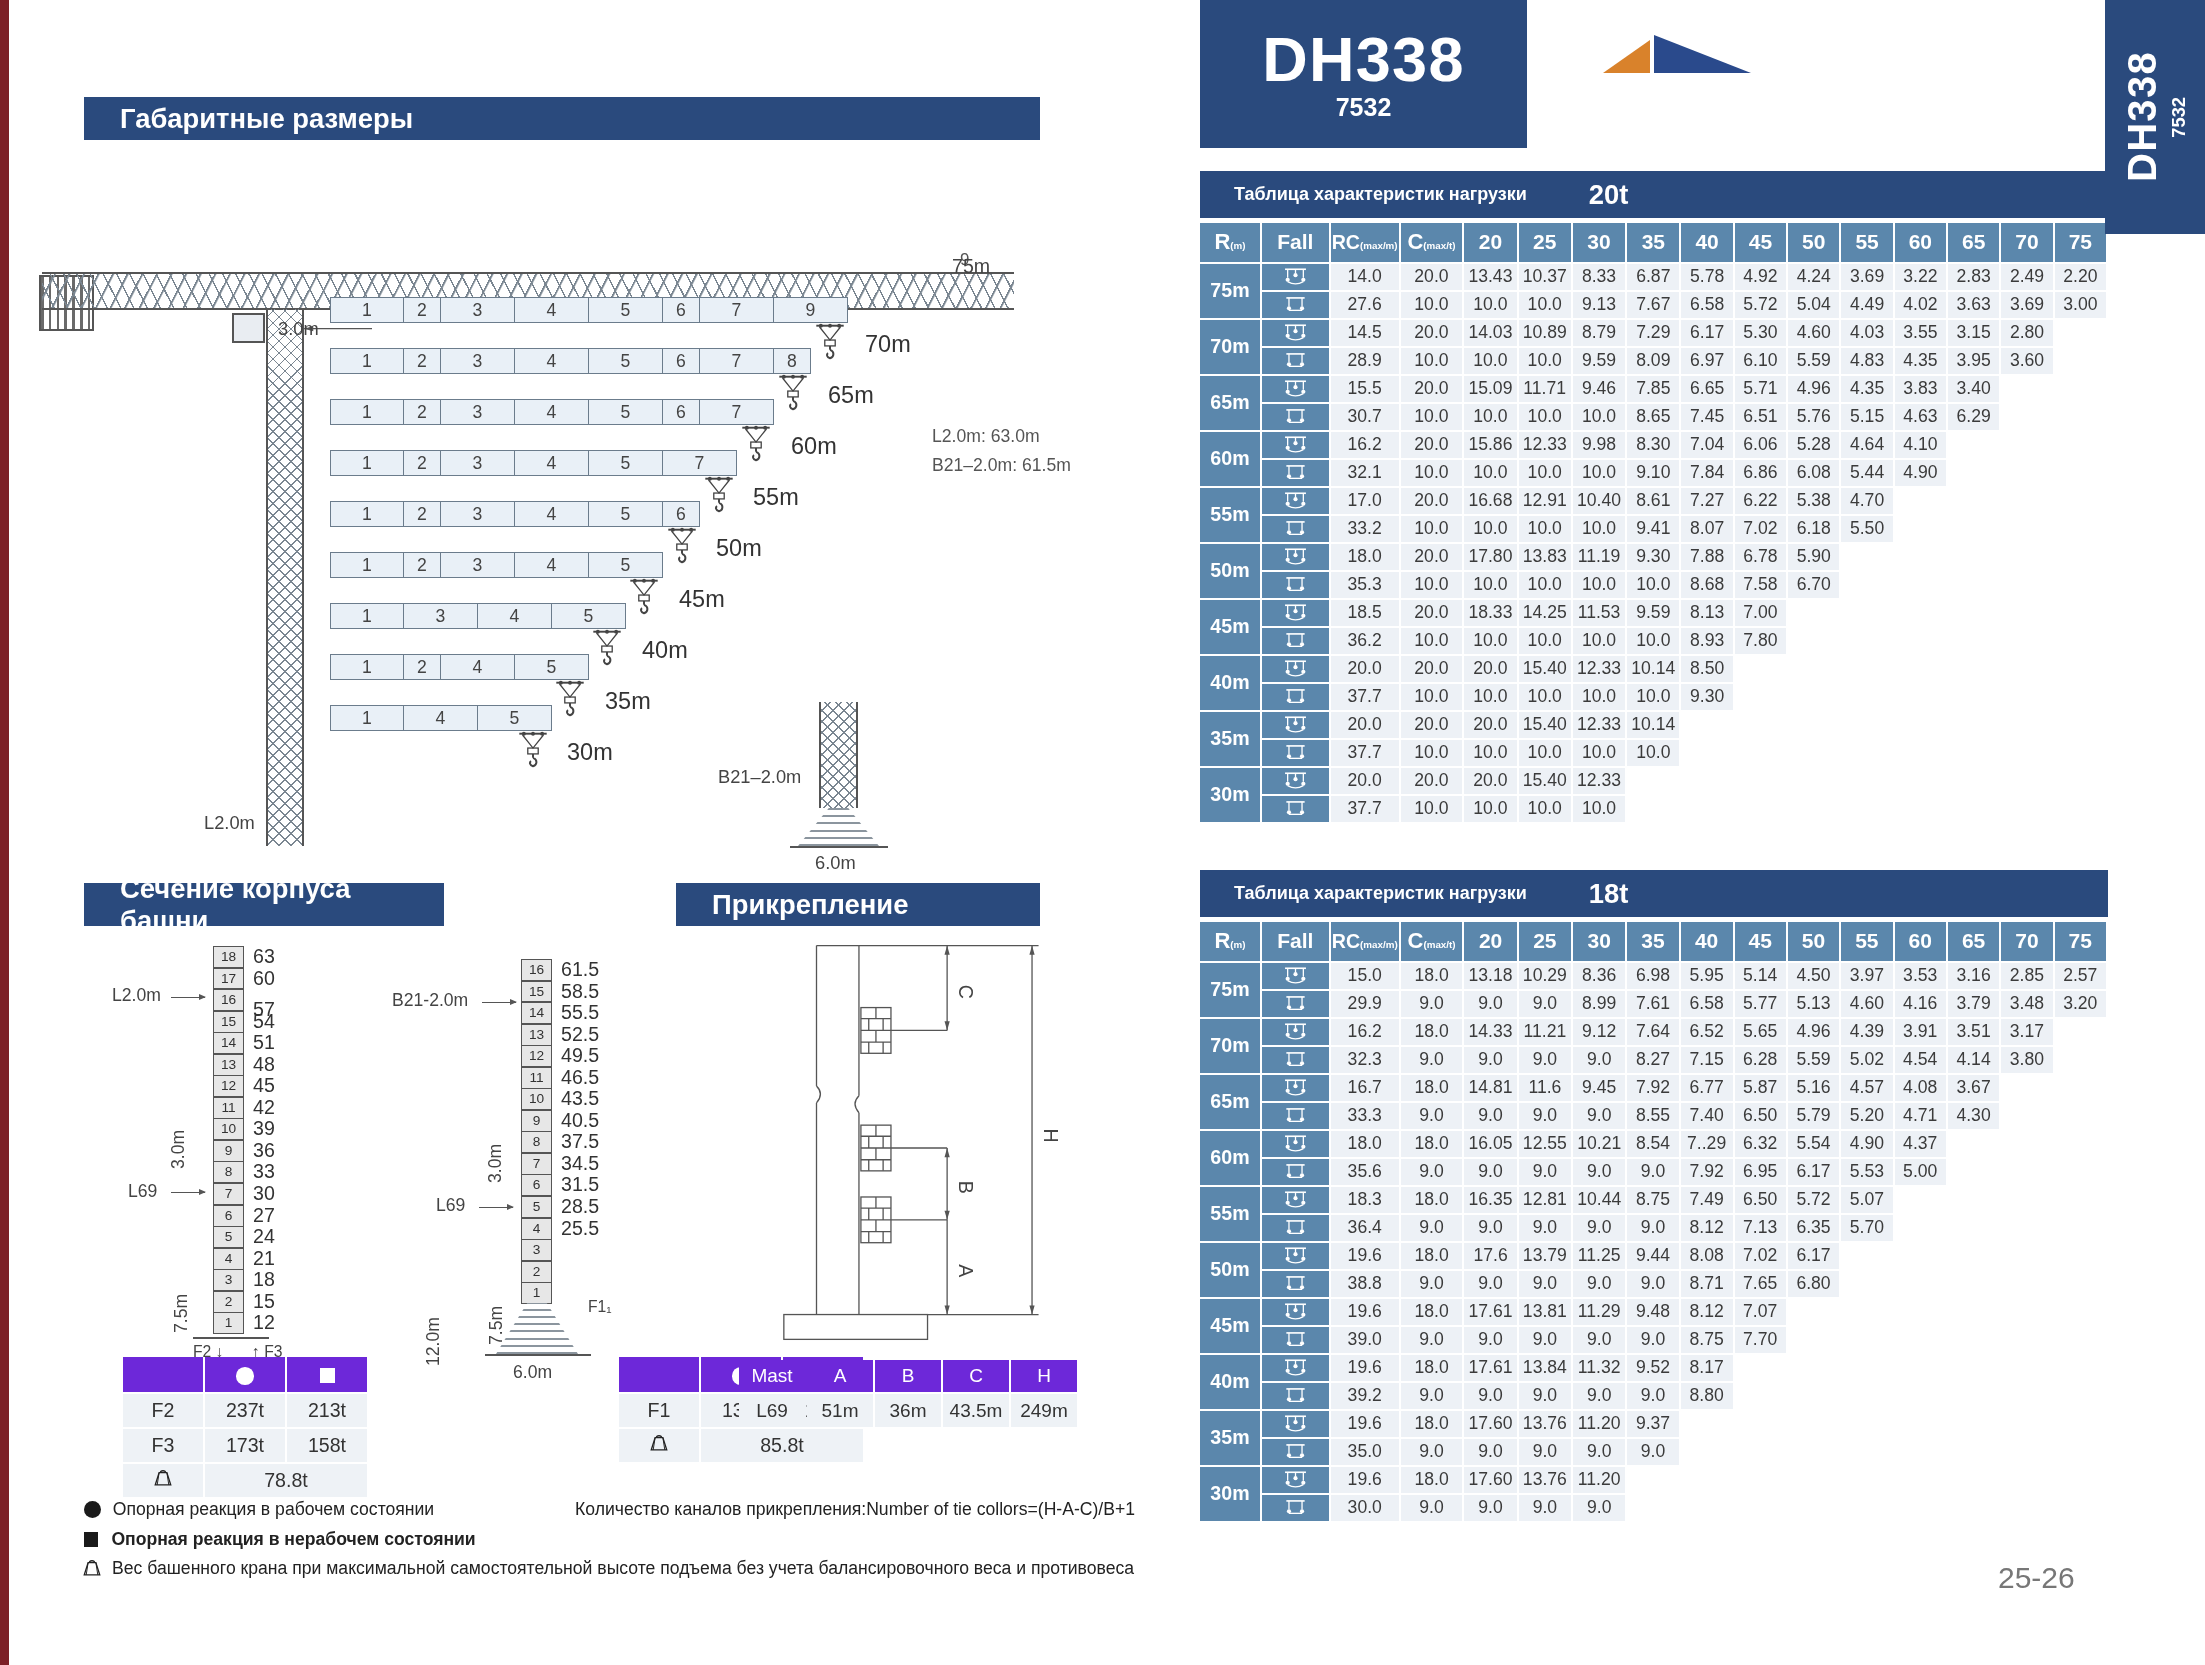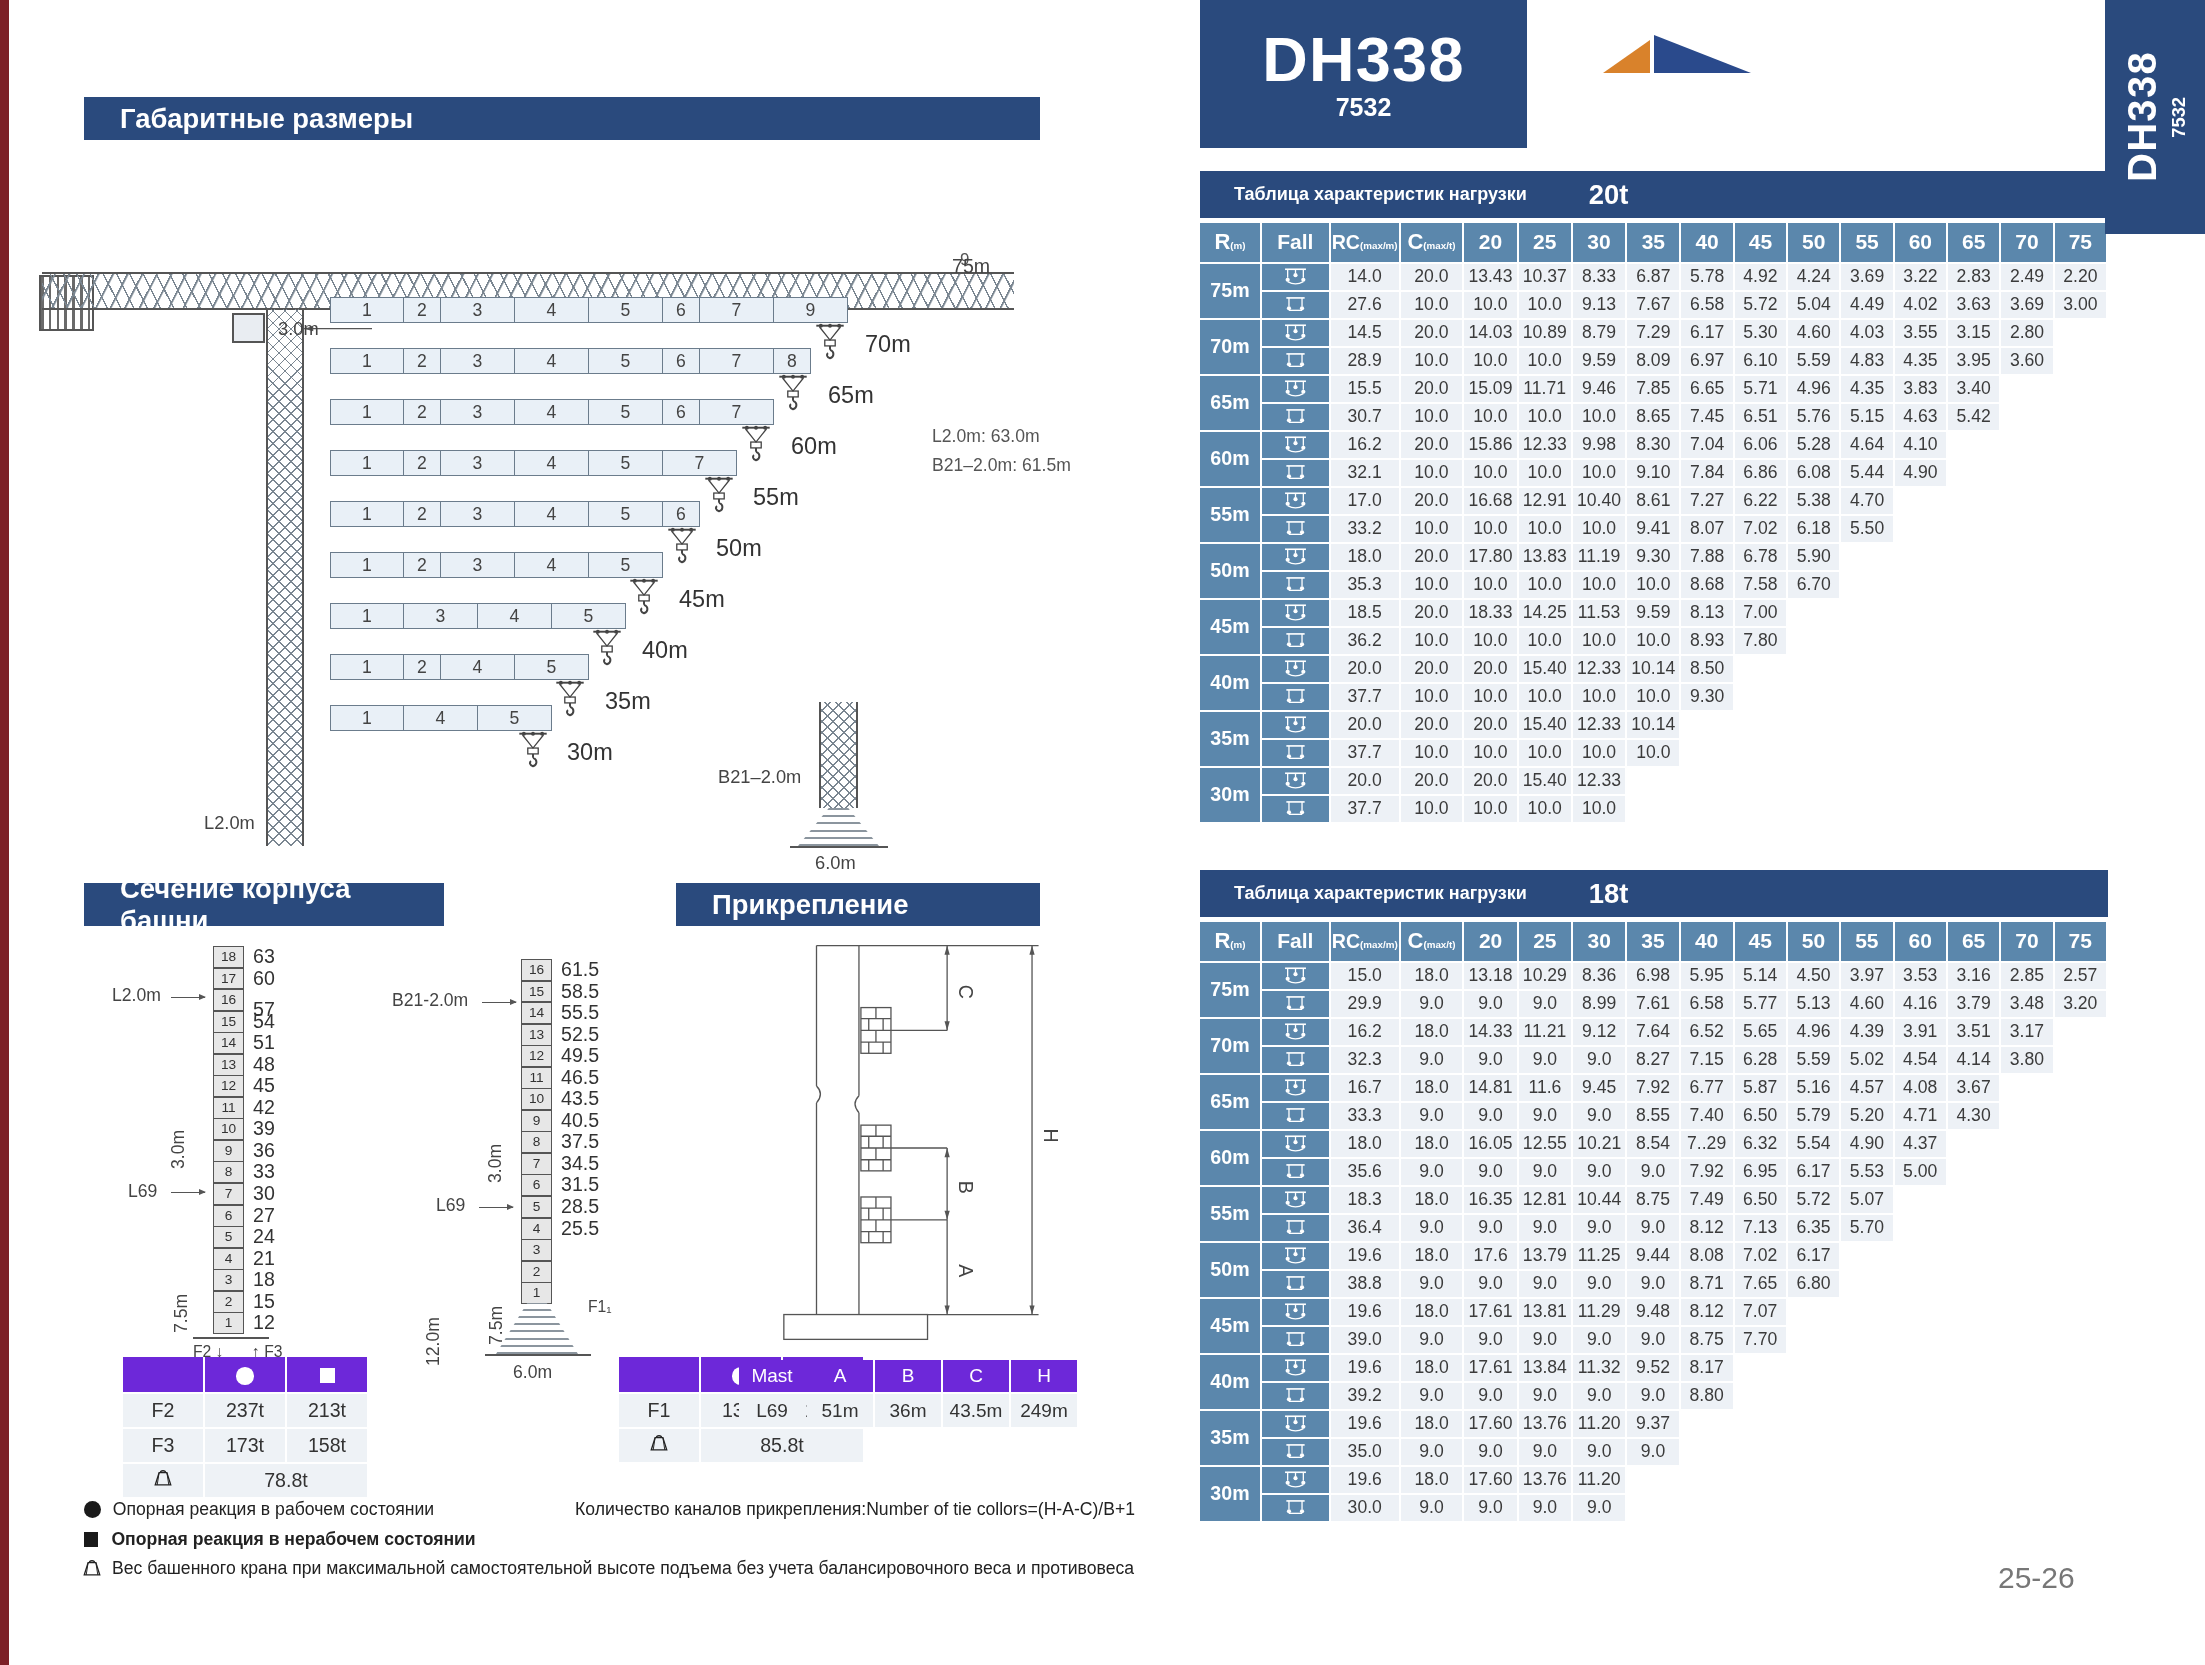--- a/index.html
+++ b/index.html
@@ -710,21 +710,21 @@
             <td class="lt-val">10.0</td>
             <td class="lt-val">10.0</td>
             <td class="lt-val">10.0</td>
             <td class="lt-val">10.0</td>
             <td class="lt-val">8.65</td>
             <td class="lt-val">7.45</td>
             <td class="lt-val">6.51</td>
             <td class="lt-val">5.76</td>
             <td class="lt-val">5.15</td>
             <td class="lt-val">4.63</td>
-            <td class="lt-val">5.42</td>
+            <td class="lt-val">6.29</td>
             <td class="lt-empty"></td>
             <td class="lt-empty"></td>
           </tr>
           <tr>
             <td class="lt-r" rowspan="2">60m</td>
             <td class="lt-fall"><svg width="29" height="19.6" viewBox="0 0 44 30">
                 <line x1="6" y1="5" x2="38" y2="5" stroke="#fff" stroke-width="2.5"></line>
                 <line x1="10" y1="5" x2="10" y2="18" stroke="#fff" stroke-width="2"></line>
                 <line x1="22" y1="5" x2="22" y2="11" stroke="#fff" stroke-width="2"></line>
                 <line x1="34" y1="5" x2="34" y2="18" stroke="#fff" stroke-width="2"></line>

